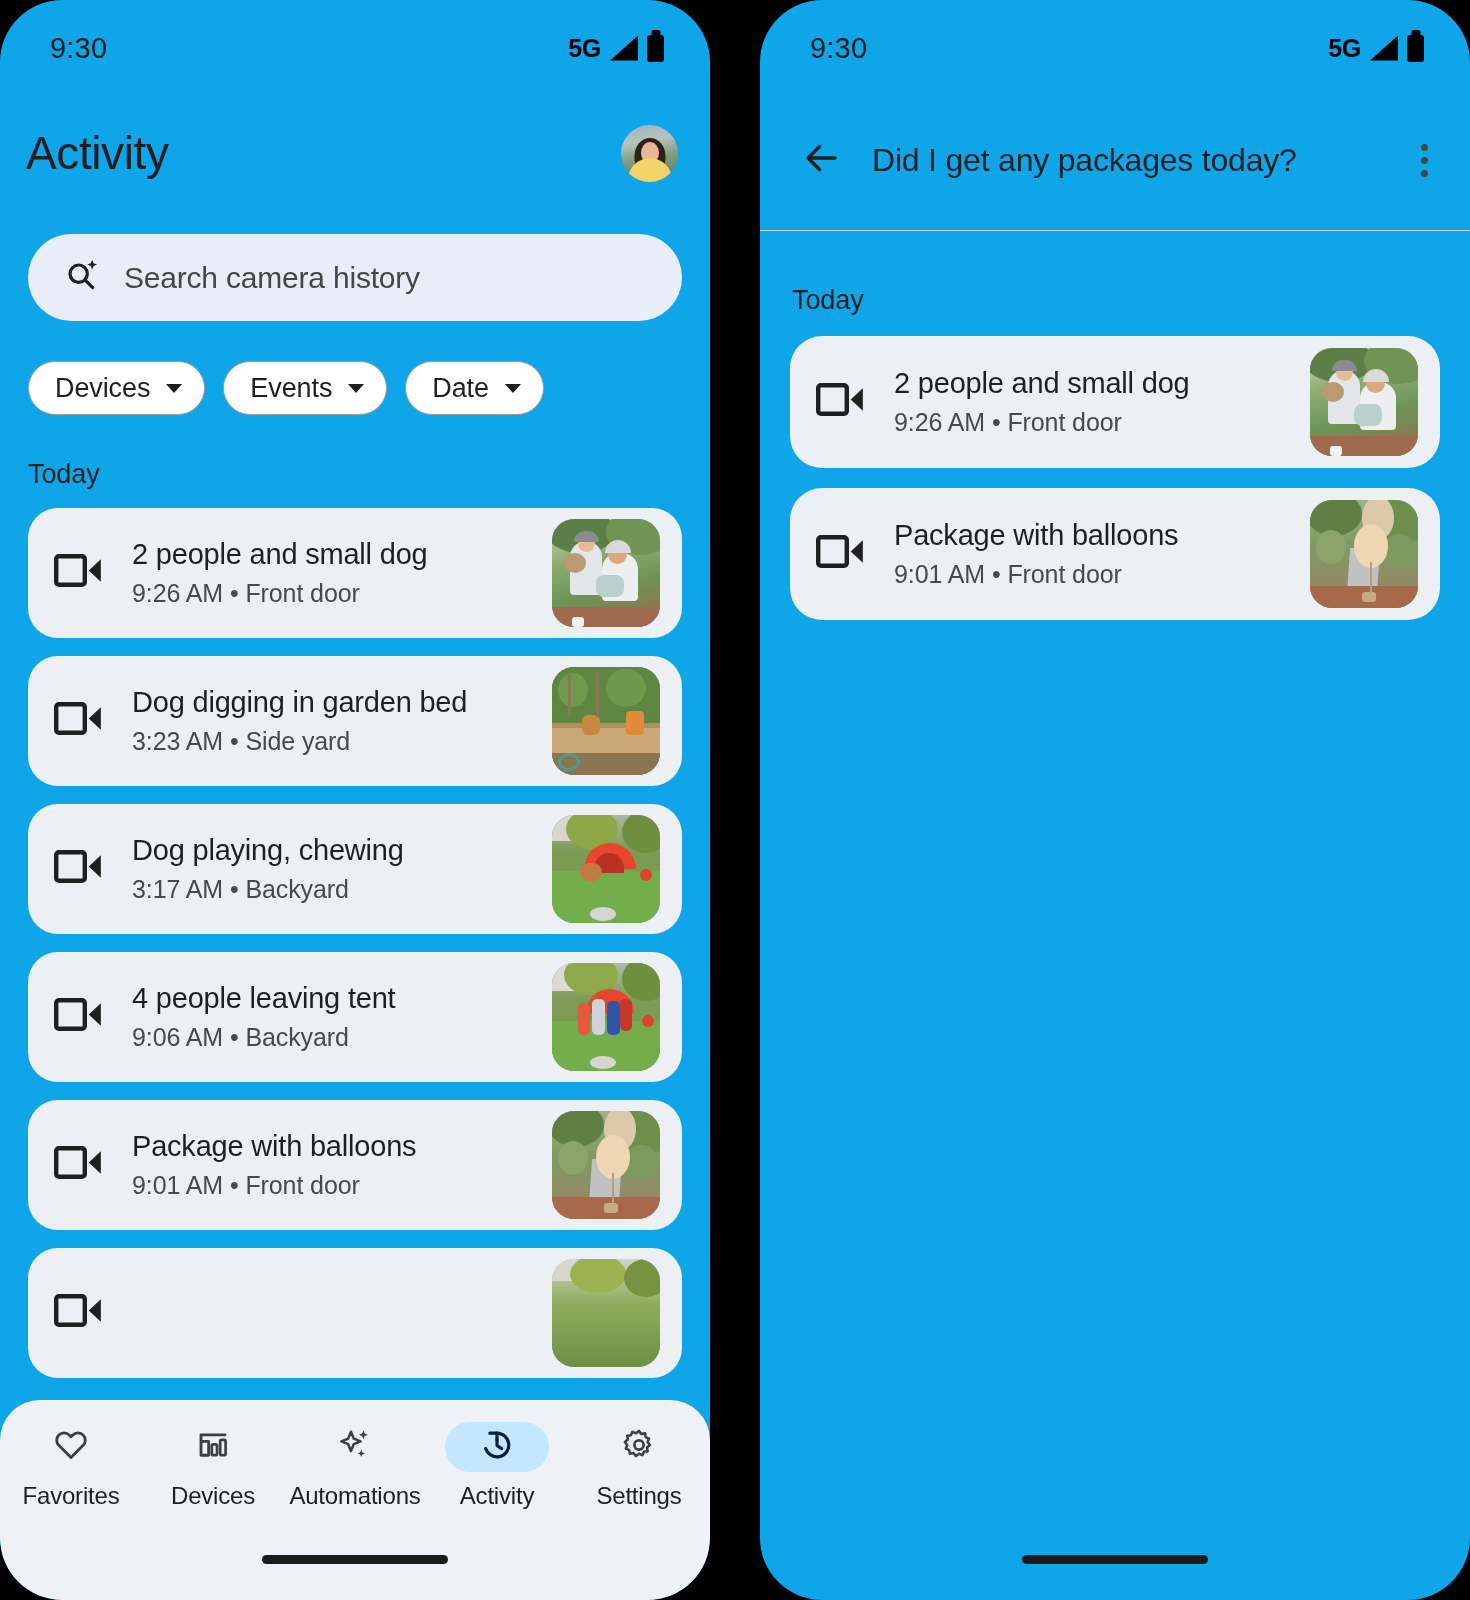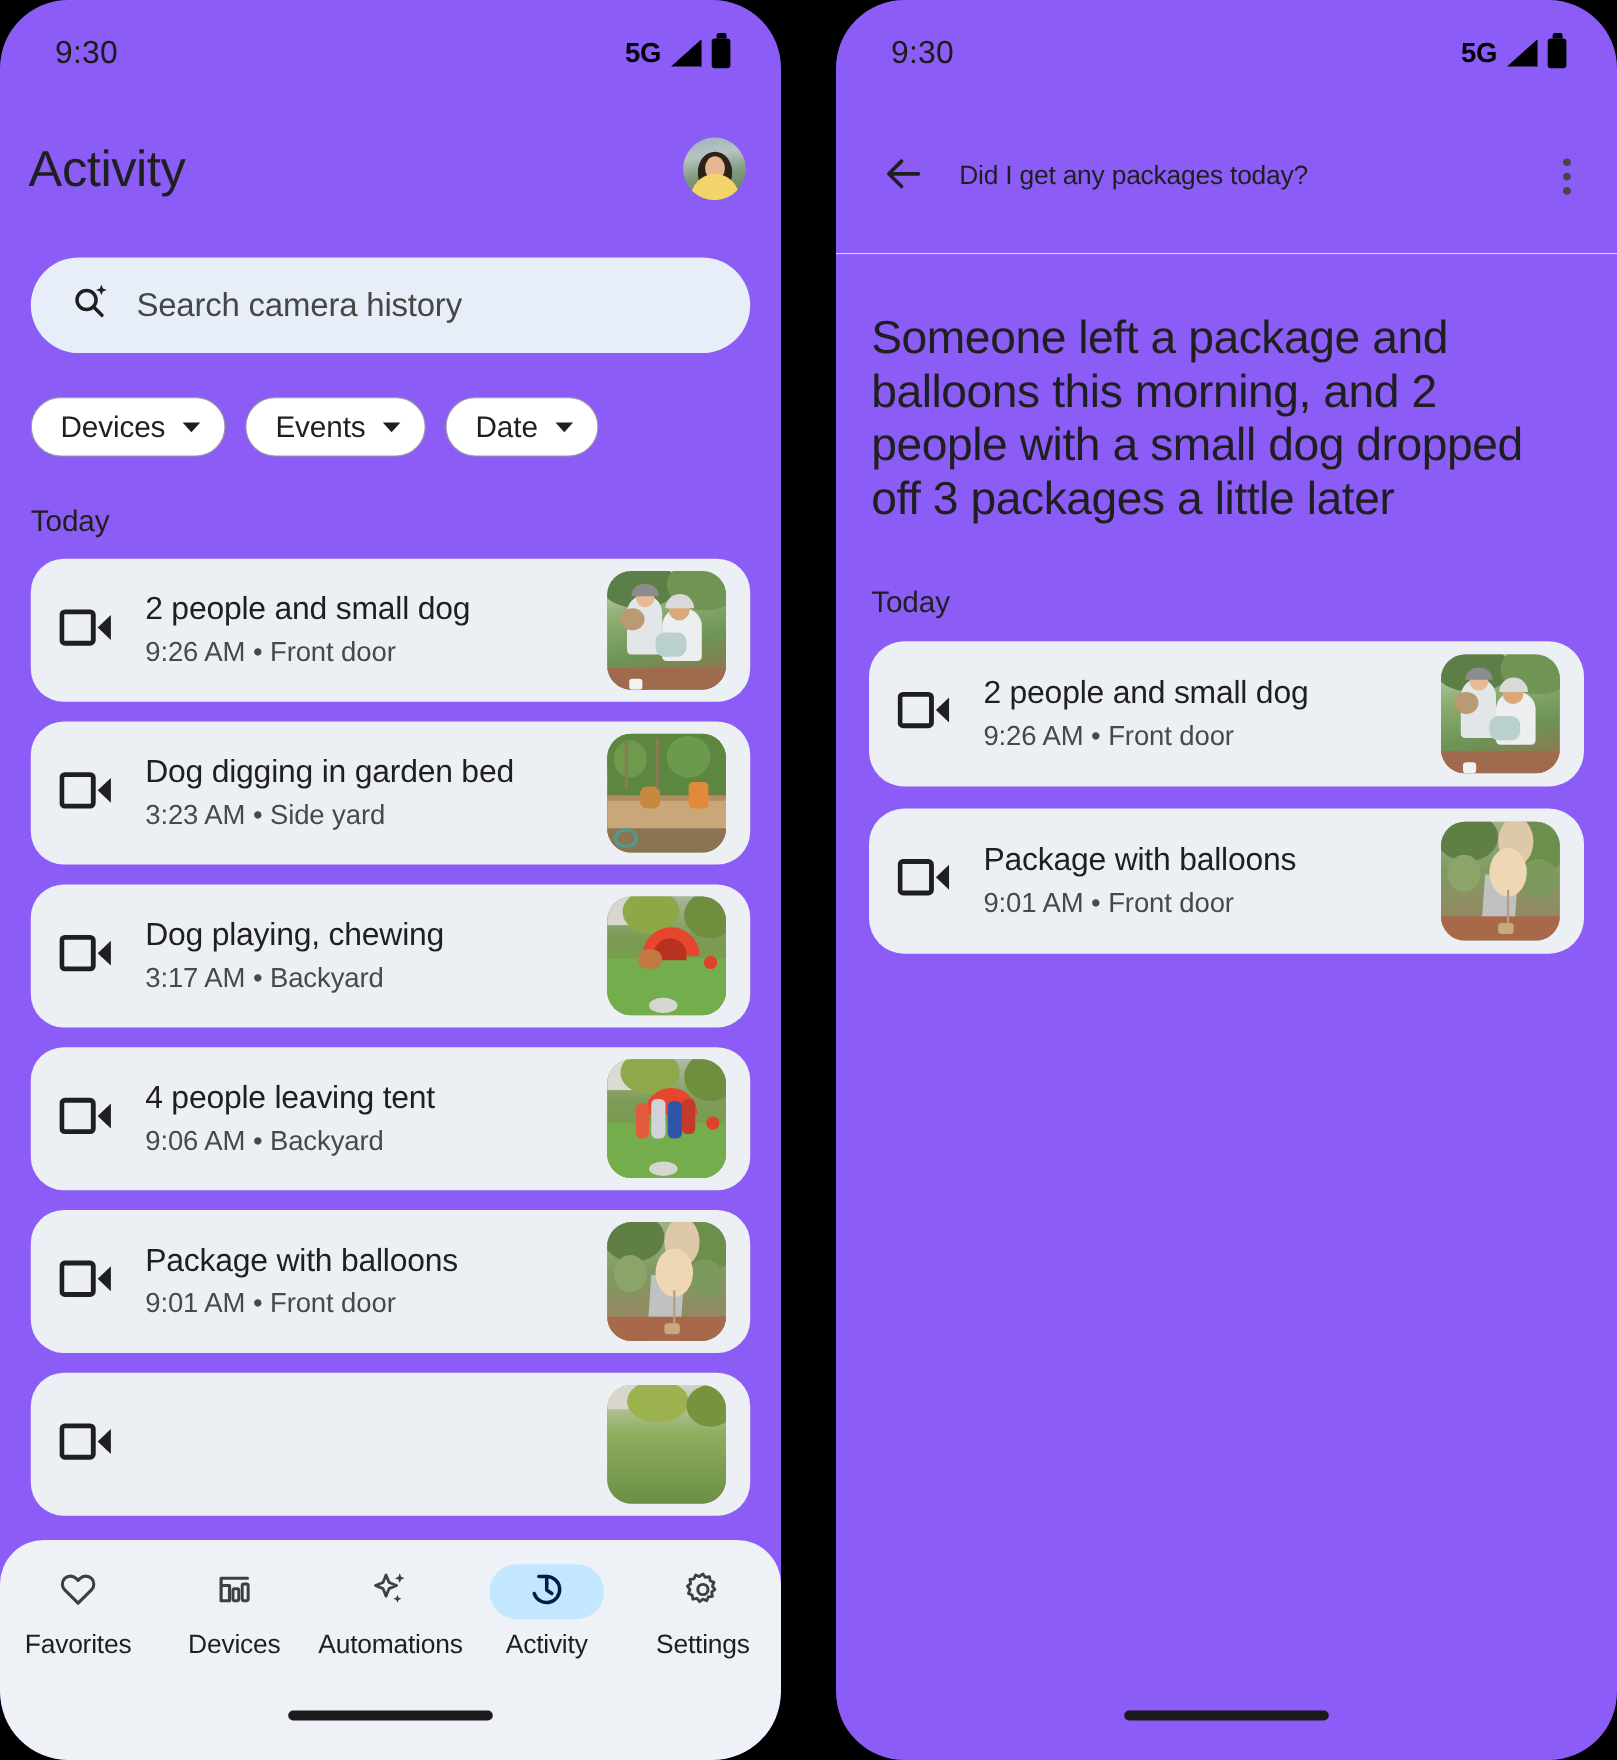--- a/index.html
+++ b/index.html
@@ -16,21 +16,21 @@
     display: flex;
     justify-content: space-between;
     align-items: stretch;
   }
 
   
   .phone {
     position: relative;
     width: 710px;
     height: 1600px;
-    background: #8b5cf6;
+    background: #0ea5e9;
     overflow: hidden;
   }
   .phone-left  { border-radius: 0 0 62px 62px; margin-left: 0; }
   .phone-left::before { content:""; }
   .phone-right { border-radius: 0 0 62px 62px; }
 
   
   .phone { border-radius: 62px 62px 62px 62px; }
 
   
@@ -265,21 +265,21 @@
   
   .detail-header {
     display: flex;
     align-items: center;
     padding: 16px 34px 0 40px;
     height: 112px;
     gap: 30px;
   }
   .detail-title {
     flex: 1 1 auto;
-    font-size: 24px;
+    font-size: 32px;
     color: #1f1f1f;
     letter-spacing: -0.2px;
     white-space: nowrap;
     overflow: hidden;
   }
   .kebab { display:flex; flex-direction:column; gap:6px; align-items:center; flex:none; padding: 0 8px; }
   .kebab i { width: 7px; height: 7px; border-radius: 50%; background: #444746; display:block; }
   .divider { height: 1px; background: #d4d6da; margin-top: 22px; }
   .answer {
     padding: 52px 32px 0 32px;
@@ -615,21 +615,20 @@
       </span>
       <span class="detail-title">Did I get any packages today?</span>
       <span class="kebab">
         <i></i>
           <i></i>
           <i></i>
       </span>
     </div>
     <div class="divider"></div>
 
-    <div class="answer">Someone left a package and balloons this morning, and 2 people with a small dog dropped off 3 packages a little later</div>
 
     <div class="right-section-label">Today</div>
 
     <div class="right-card-list">
 
       <div class="card">
         <span class="cam-icon">
           <svg width="50" height="38" viewBox="0 0 25 19" fill="none">
             <rect x="1.1" y="2.1" width="14.3" height="14.3" rx="1.4" stroke="#1f1f1f" stroke-width="2.2"></rect>
             <path d="M17.4 9.25 L23.4 3.6 V14.9 Z" fill="#1f1f1f"></path>

